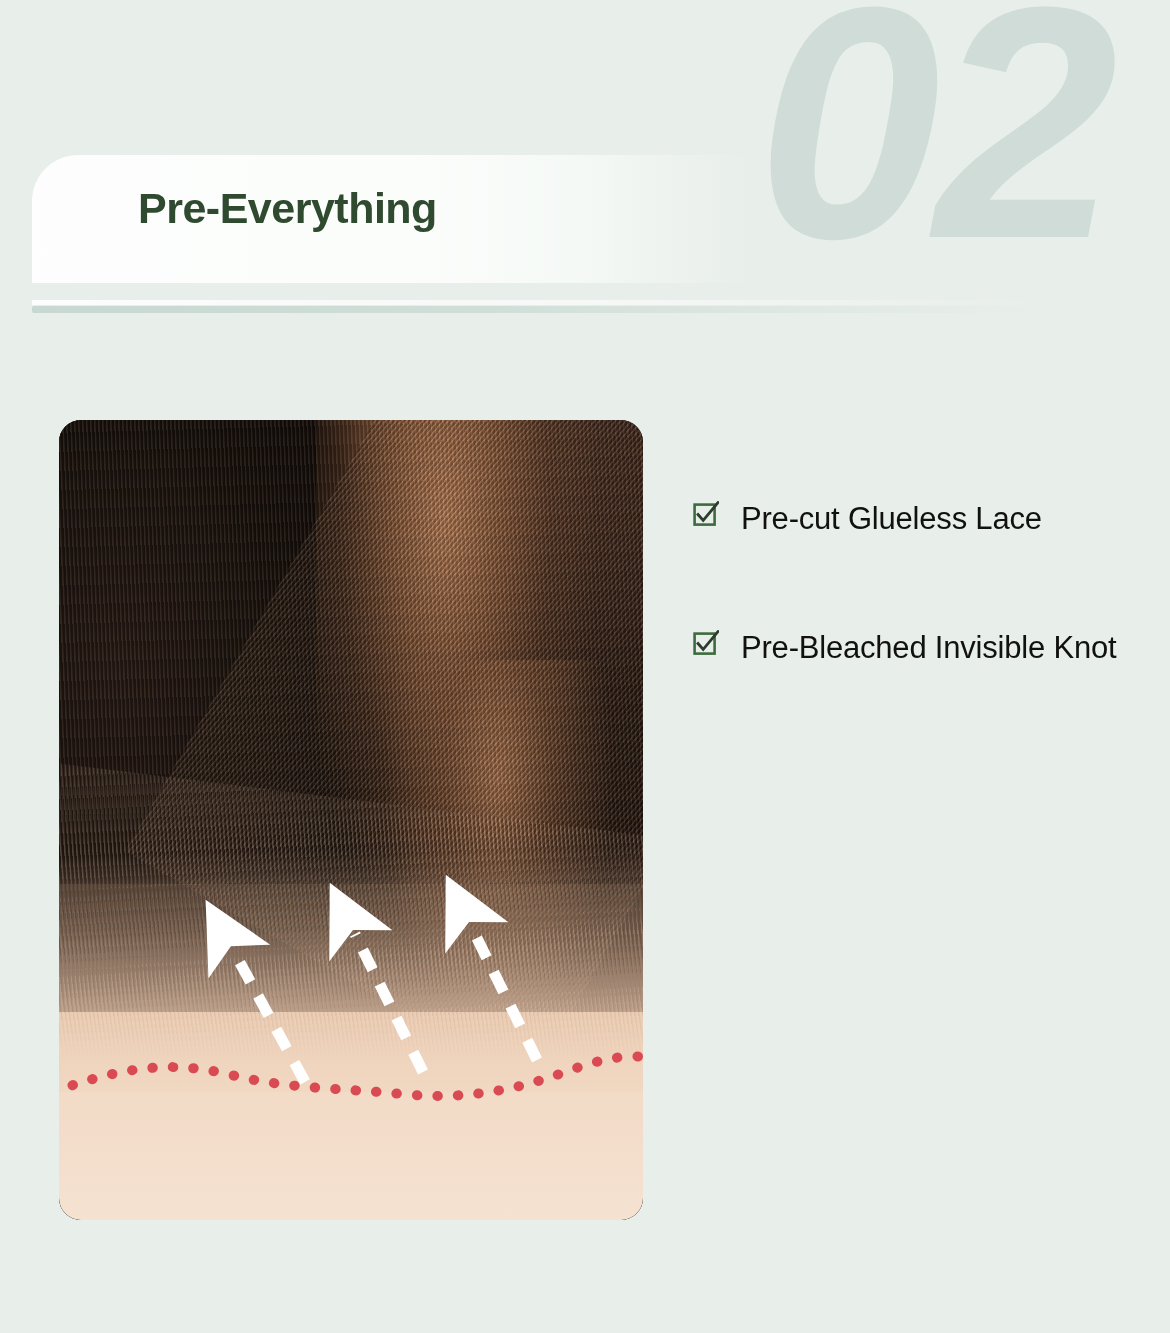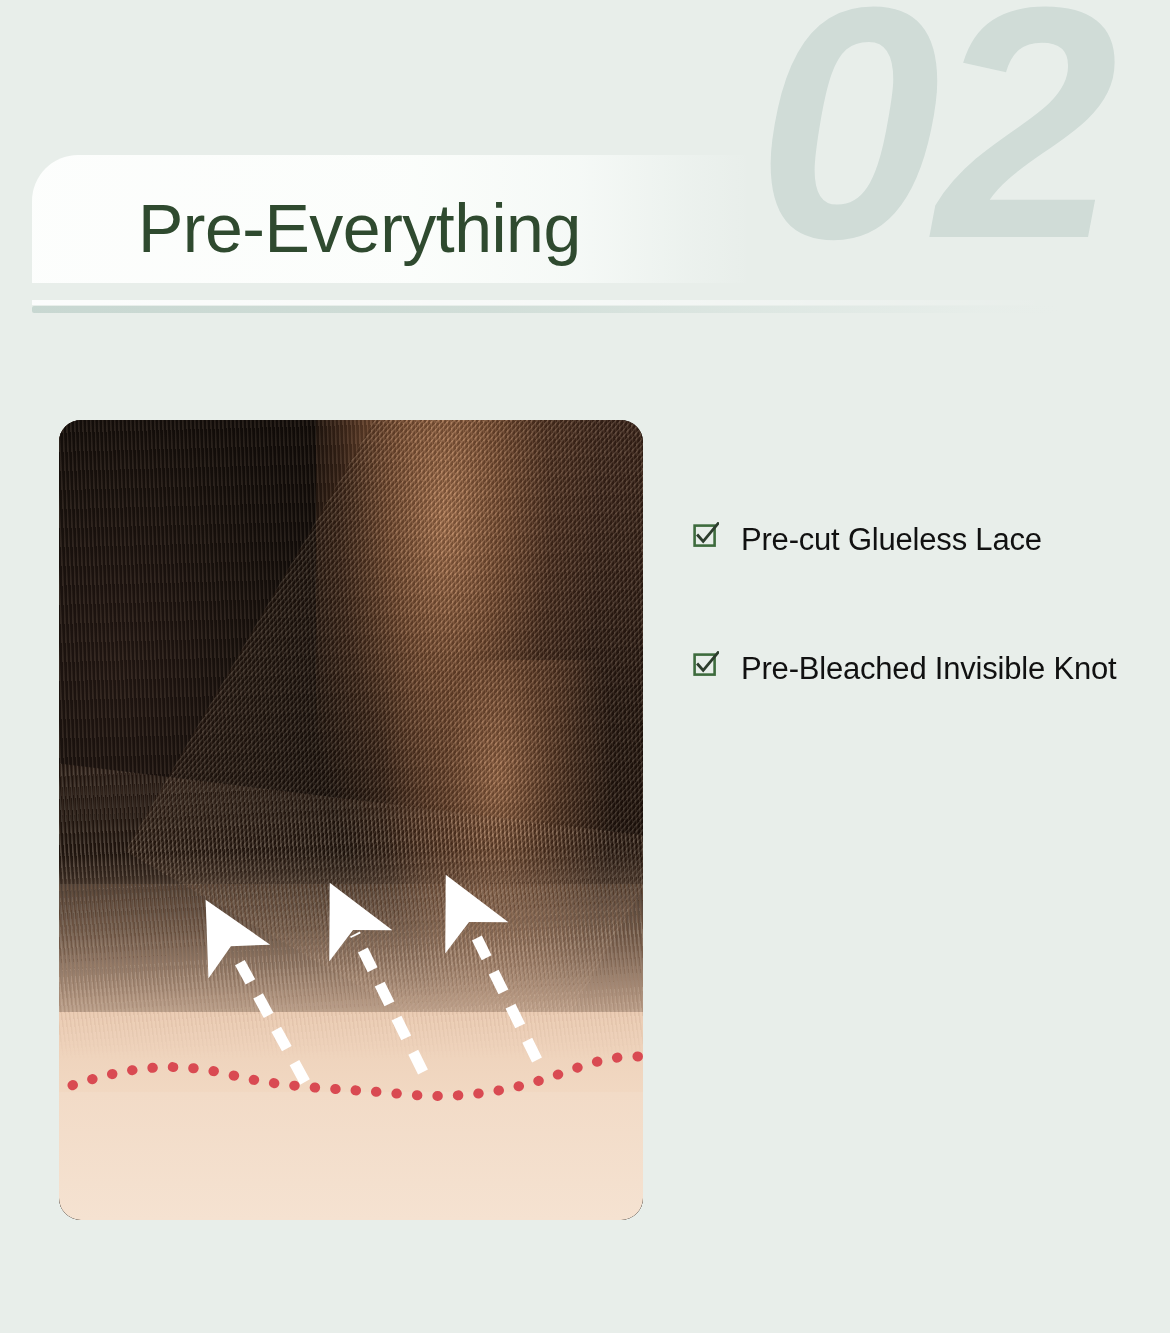--- a/index.html
+++ b/index.html
@@ -59,23 +59,23 @@
         rgba(253,254,253,0.97) 0%,
         rgba(252,254,252,0.96) 52%,
         rgba(250,253,251,0.72) 76%,
         rgba(248,252,250,0.28) 90%,
         rgba(246,251,249,0.0) 100%);
   }
 
   .title-text {
     position: absolute;
     left: 138px;
-    top: 193px;
-    font-size: 68px;
-    font-weight: 400;
+    top: 186px;
+    font-size: 43px;
+    font-weight: 700;
     letter-spacing: -0.5px;
     color: #2f4a2f;
     line-height: 1.05;
     white-space: nowrap;
   }
 
   .header-rule {
     position: absolute;
     left: 32px;
     top: 306px;
@@ -236,21 +236,21 @@
 
   .photo-overlay {
     position: absolute;
     inset: 0;
   }
 
   
   .features {
     position: absolute;
     left: 693px;
-    top: 516px;
+    top: 495px;
     width: 452px;
   }
   .feature-item {
     position: relative;
     margin-bottom: 82px;
     padding-left: 48px;
   }
   .feature-item:last-child { margin-bottom: 12px; }
 
   .check-icon {

